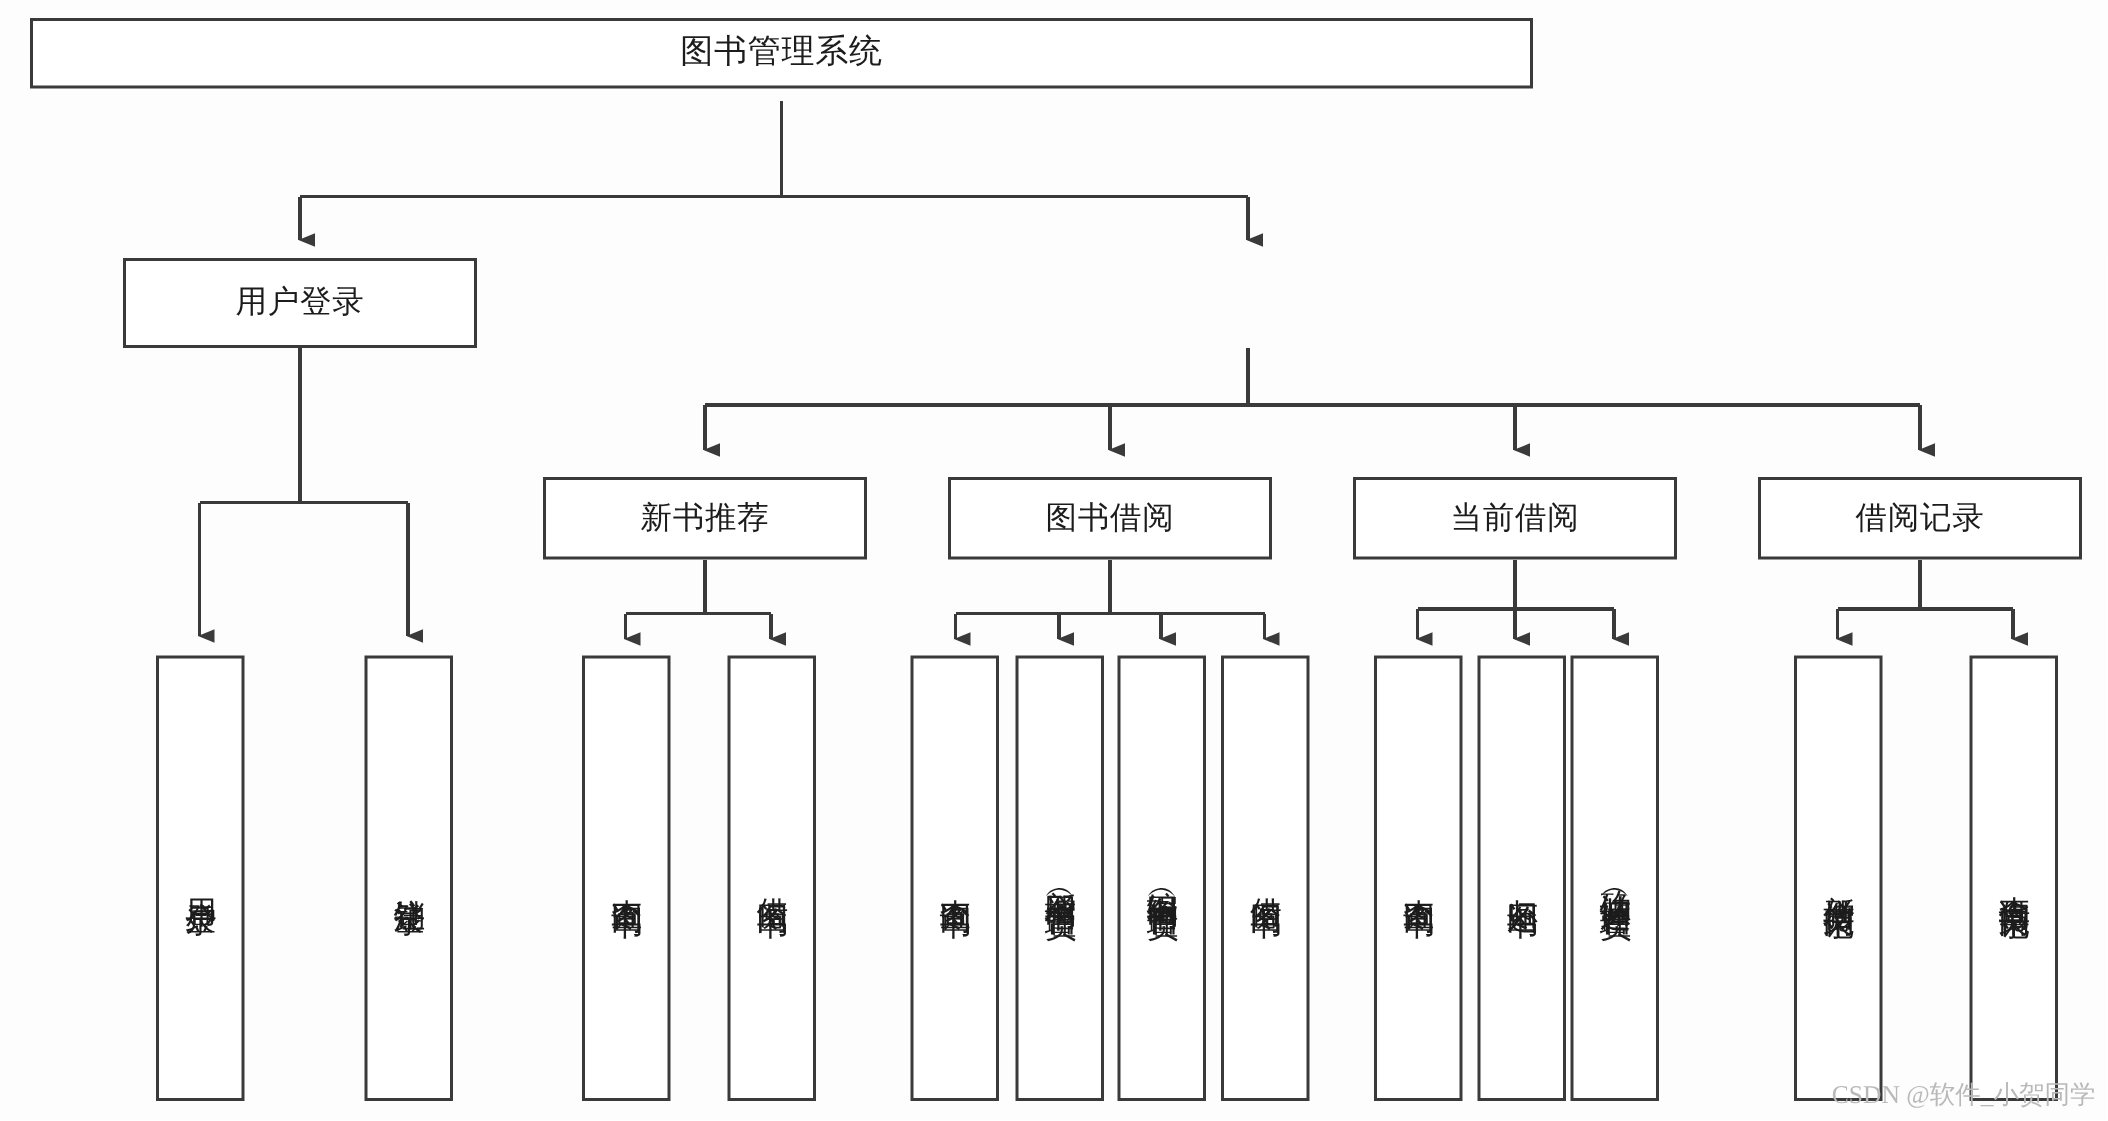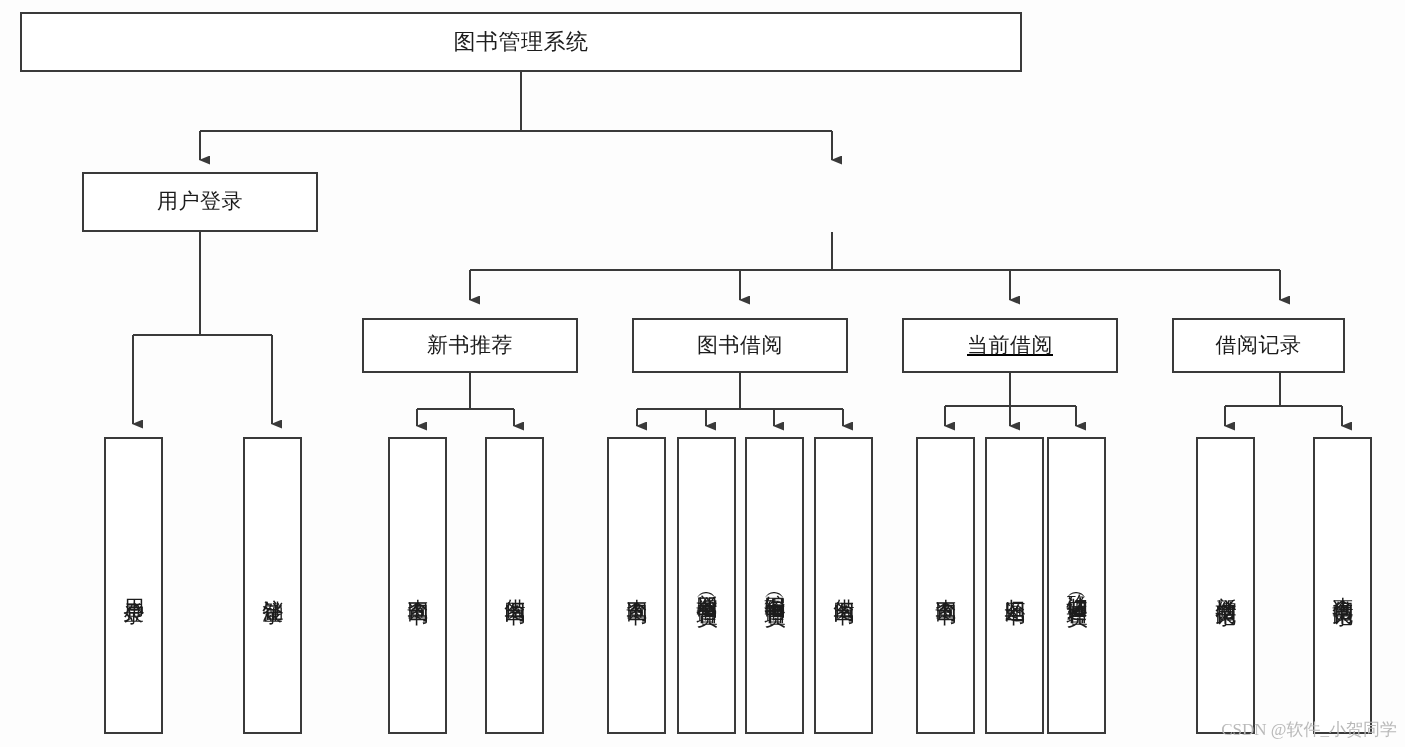--- a/index.html
+++ b/index.html
@@ -124,42 +124,42 @@
       <path d="M1010,406 L1010,426" marker-end="url(#arrow)"></path>
       <path d="M1076,406 L1076,426" marker-end="url(#arrow)"></path>
 
       <path d="M1280,373 L1280,406"></path>
       <path d="M1225,406 L1342,406"></path>
       <path d="M1225,406 L1225,426" marker-end="url(#arrow)"></path>
       <path d="M1342,406 L1342,426" marker-end="url(#arrow)"></path>
     </g>
   </svg>
 
-  <div class="node h root" style="left:20px; top:12px; width:1002px; height:60px;">
+  <div class="node h root" style="left:20px; top:12px; width:1002px; height:47px;">
     <span class="node-label">图书管理系统</span>
   </div>
 
   <div class="node h" style="left:82px; top:172px; width:236px; height:60px;">
     <span class="node-label">用户登录</span>
   </div>
 
 
   <div class="node h" style="left:632px; top:318px; width:216px; height:55px;">
     <span class="node-label">图书借阅</span>
   </div>
 
   <div class="node h" style="left:362px; top:318px; width:216px; height:55px;">
     <span class="node-label">新书推荐</span>
   </div>
 
-  <div class="node h" style="left:902px; top:318px; width:216px; height:55px;text-decoration:underline;">
+  <div class="node h" style="left:902px; top:318px; width:216px; height:55px;">
     <span class="node-label">当前借阅</span>
   </div>
 
-  <div class="node h" style="left:1172px; top:318px; width:173px; height:55px;">
+  <div class="node h" style="left:1172px; top:318px; width:216px; height:55px;">
     <span class="node-label">借阅记录</span>
   </div>
 
   <div class="node v" style="left:104px; top:437px; width:59px; height:297px;">
     <span class="node-label">用户登录</span>
   </div>
 
   <div class="node v" style="left:243px; top:437px; width:59px; height:297px;">
     <span class="node-label">注销登录</span>
   </div>

